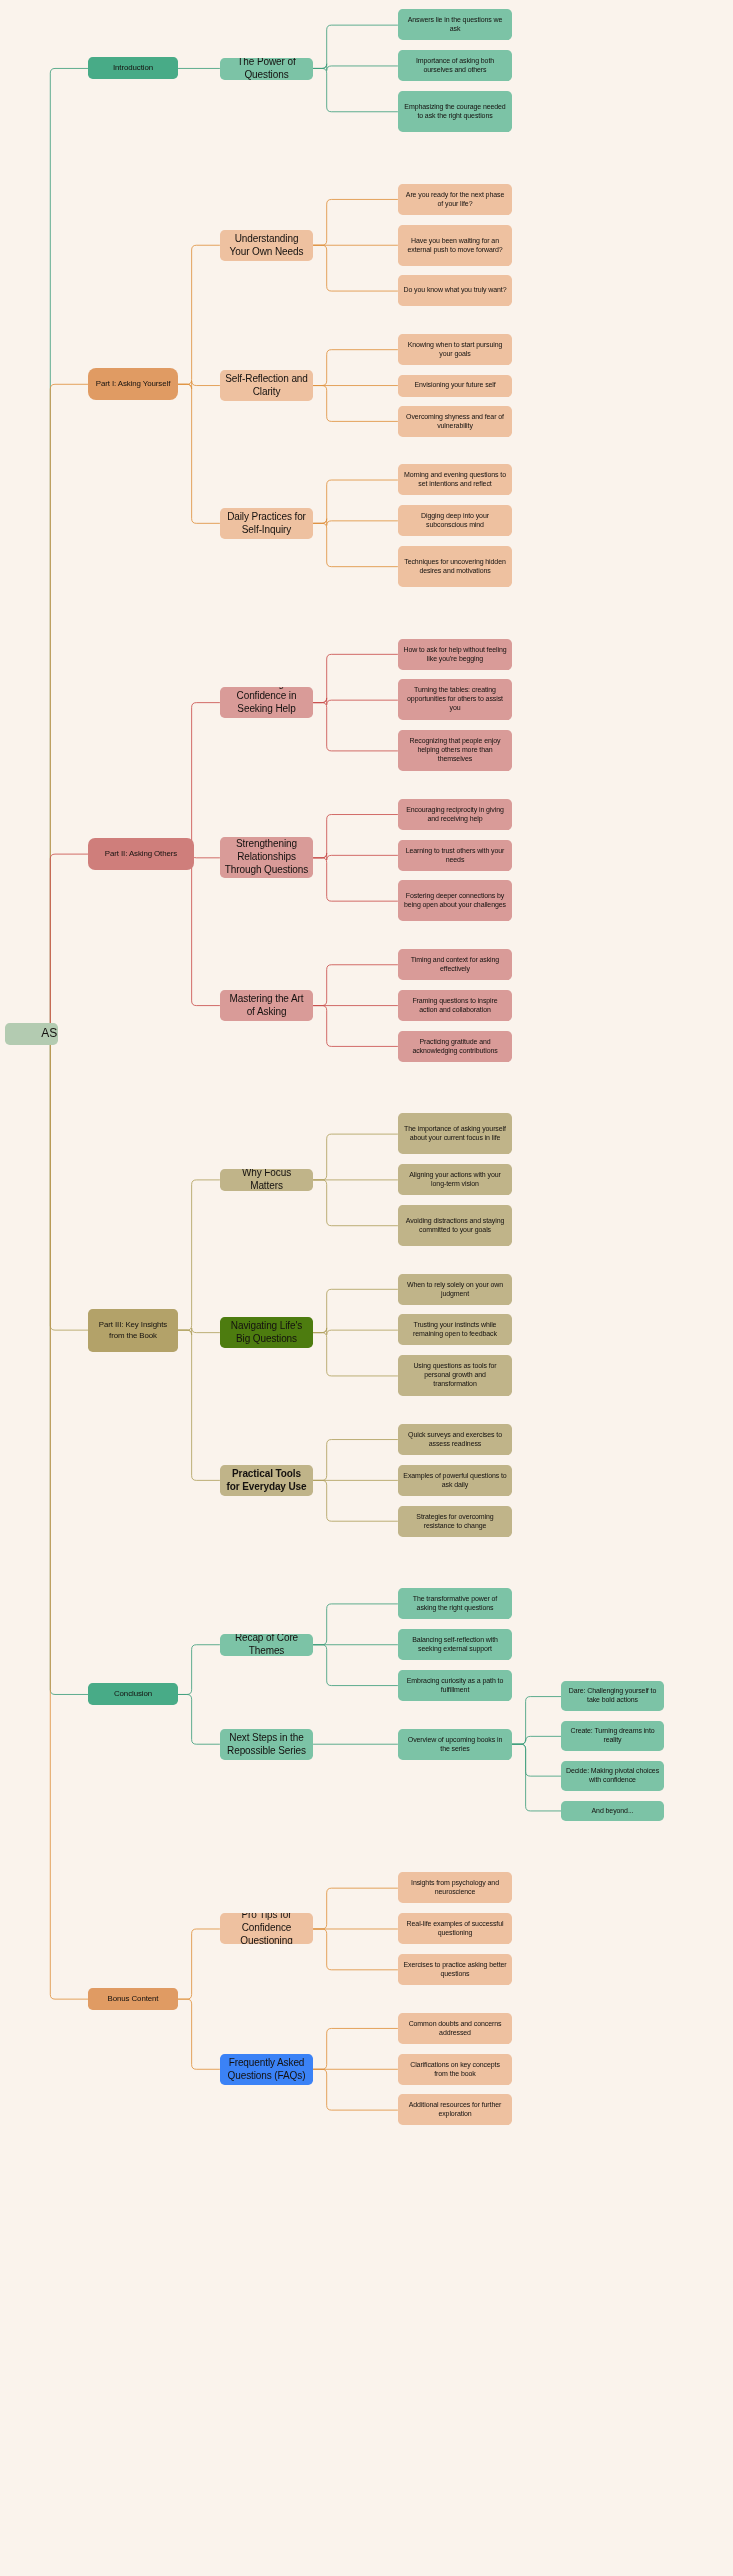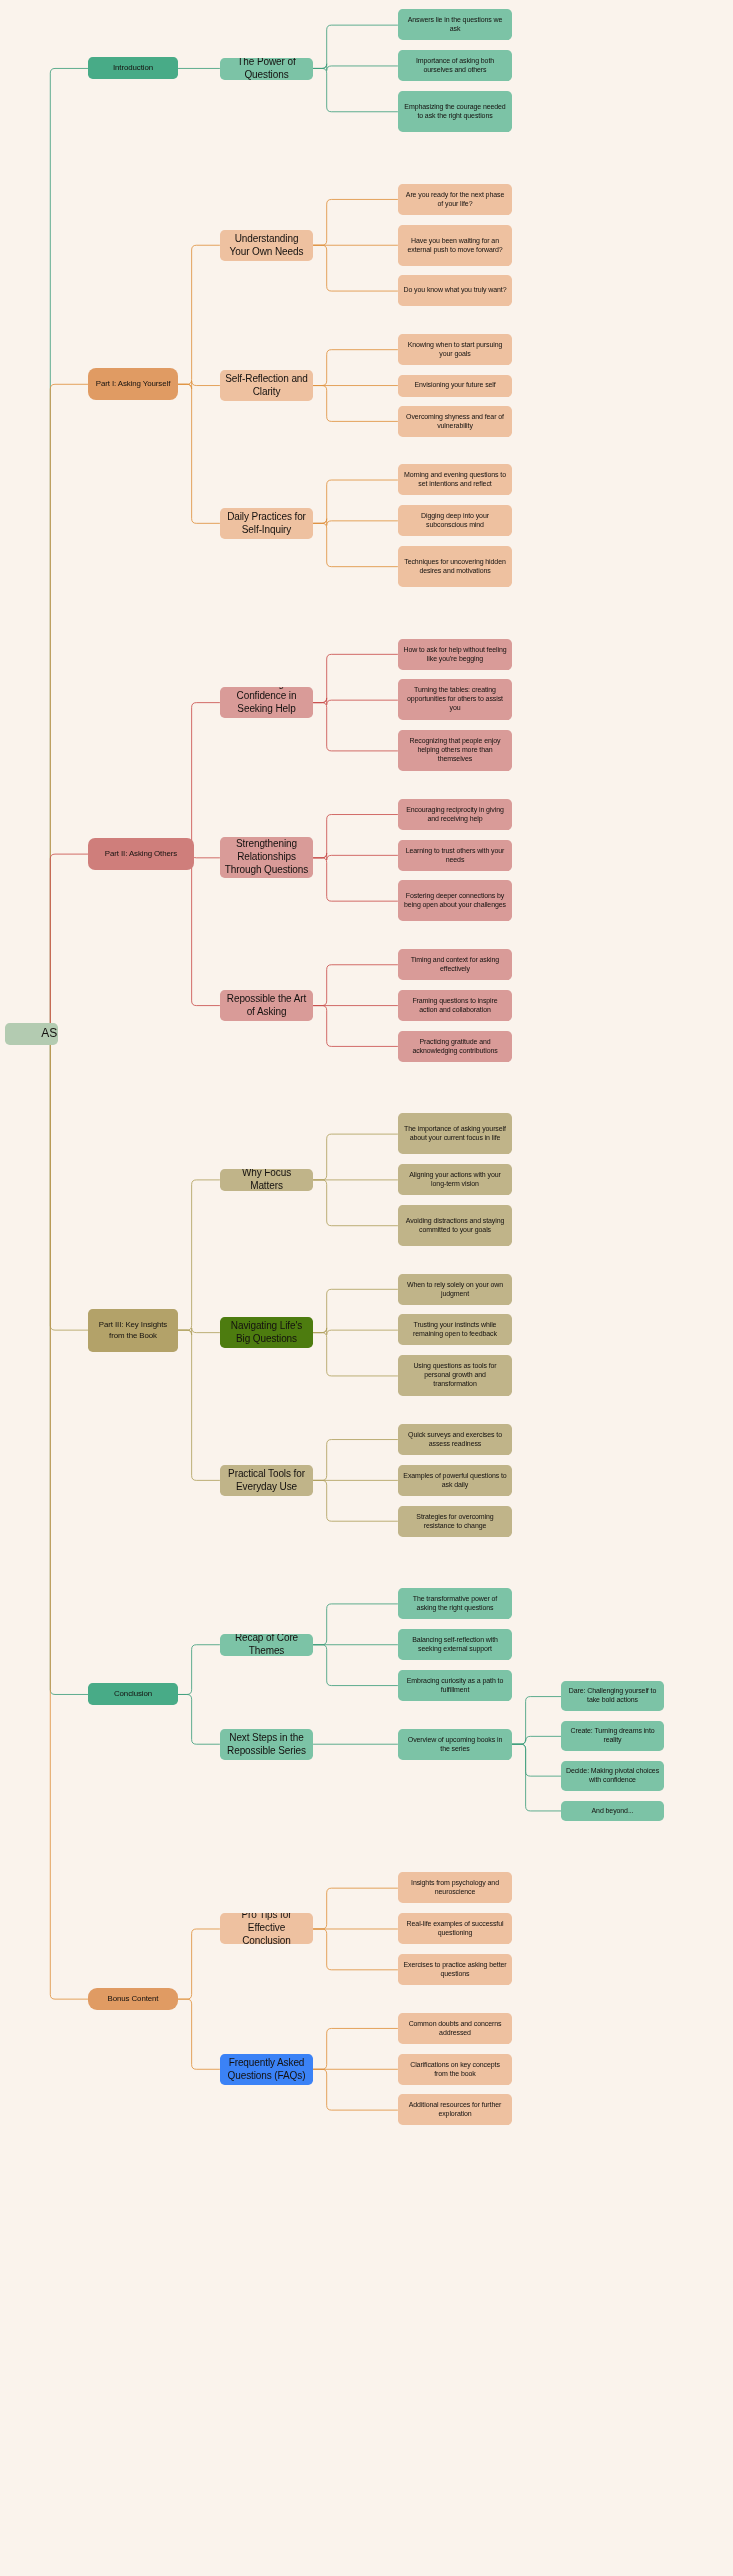--- a/index.html
+++ b/index.html
@@ -195,21 +195,21 @@
     <div class="node lvl3" style="left: 398px; top: 949px; width: 114px; height: 31px; background: rgb(217, 155, 152);">
       <span>Timing and context for asking effectively</span>
     </div>
     <div class="node lvl3" style="left: 398px; top: 990px; width: 114px; height: 31px; background: rgb(217, 155, 152);">
       <span>Framing questions to inspire action and collaboration</span>
     </div>
     <div class="node lvl3" style="left: 398px; top: 1031px; width: 114px; height: 31px; background: rgb(217, 155, 152);">
       <span>Practicing gratitude and acknowledging contributions</span>
     </div>
     <div class="node lvl2" style="left: 220px; top: 990px; width: 93px; height: 31px; background: rgb(217, 155, 152);">
-      <span>Repossible the Art of Asking</span>
+      <span>Mastering the Art of Asking</span>
     </div>
     <div class="node lvl1" style="left: 88px; top: 838px; width: 106px; height: 32px; background: rgb(207, 126, 123); border-radius: 7px;">
       <span>Part II: Asking Others</span>
     </div>
     <div class="node lvl3" style="left: 398px; top: 1113px; width: 114px; height: 41px; background: rgb(192, 180, 137);">
       <span>The importance of asking yourself about your current focus in life</span>
     </div>
     <div class="node lvl3" style="left: 398px; top: 1164px; width: 114px; height: 31px; background: rgb(192, 180, 137);">
       <span>Aligning your actions with your long-term vision</span>
     </div>
@@ -233,21 +233,21 @@
     </div>
     <div class="node lvl3" style="left: 398px; top: 1424px; width: 114px; height: 31px; background: rgb(192, 180, 137);">
       <span>Quick surveys and exercises to assess readiness</span>
     </div>
     <div class="node lvl3" style="left: 398px; top: 1465px; width: 114px; height: 31px; background: rgb(192, 180, 137);">
       <span>Examples of powerful questions to ask daily</span>
     </div>
     <div class="node lvl3" style="left: 398px; top: 1506px; width: 114px; height: 31px; background: rgb(192, 180, 137);">
       <span>Strategies for overcoming resistance to change</span>
     </div>
-    <div class="node lvl2" style="left: 220px; top: 1465px; width: 93px; height: 31px; background: rgb(192, 180, 137);">
+    <div class="node lvl2" style="left: 220px; top: 1465px; width: 93px; height: 31px; background: rgb(192, 180, 137); font-weight: bold;">
       <span>Practical Tools for Everyday Use</span>
     </div>
     <div class="node lvl1" style="left: 88px; top: 1309px; width: 90px; height: 43px; background: rgb(179, 162, 105);">
       <span>Part III: Key Insights from the Book</span>
     </div>
     <div class="node lvl3" style="left: 398px; top: 1588px; width: 114px; height: 31px; background: rgb(124, 195, 166);">
       <span>The transformative power of asking the right questions</span>
     </div>
     <div class="node lvl3" style="left: 398px; top: 1629px; width: 114px; height: 31px; background: rgb(124, 195, 166);">
       <span>Balancing self-reflection with seeking external support</span>
@@ -282,34 +282,34 @@
     <div class="node lvl3" style="left: 398px; top: 1872px; width: 114px; height: 31px; background: rgb(238, 193, 160);">
       <span>Insights from psychology and neuroscience</span>
     </div>
     <div class="node lvl3" style="left: 398px; top: 1913px; width: 114px; height: 31px; background: rgb(238, 193, 160);">
       <span>Real-life examples of successful questioning</span>
     </div>
     <div class="node lvl3" style="left: 398px; top: 1954px; width: 114px; height: 31px; background: rgb(238, 193, 160);">
       <span>Exercises to practice asking better questions</span>
     </div>
     <div class="node lvl2" style="left: 220px; top: 1913px; width: 93px; height: 31px; background: rgb(238, 193, 160);">
-      <span>Pro Tips for Effective Conclusion</span>
+      <span>Pro Tips for Confidence Questioning</span>
     </div>
     <div class="node lvl3" style="left: 398px; top: 2013px; width: 114px; height: 31px; background: rgb(238, 193, 160);">
       <span>Common doubts and concerns addressed</span>
     </div>
     <div class="node lvl3" style="left: 398px; top: 2054px; width: 114px; height: 31px; background: rgb(238, 193, 160);">
       <span>Clarifications on key concepts from the book</span>
     </div>
     <div class="node lvl3" style="left: 398px; top: 2094px; width: 114px; height: 31px; background: rgb(238, 193, 160);">
       <span>Additional resources for further exploration</span>
     </div>
     <div class="node lvl2" style="left: 220px; top: 2054px; width: 93px; height: 31px; background: #3b82f6; justify-content: flex-end;">
       <span>Frequently Asked Questions (FAQs)</span>
     </div>
-    <div class="node lvl1" style="left: 88px; top: 1988px; width: 90px; height: 22px; background: rgb(224, 155, 99); border-radius: 9px;">
+    <div class="node lvl1" style="left: 88px; top: 1988px; width: 90px; height: 22px; background: rgb(224, 155, 99);">
       <span>Bonus Content</span>
     </div>
     <div class="node lvl0" style="left: 5.2px; top: 1023px; width: 31px; height: 22px; background: rgb(179, 203, 177);">
       <span>ASK</span>
     </div>
   </div>
 
 
 </body></html>

